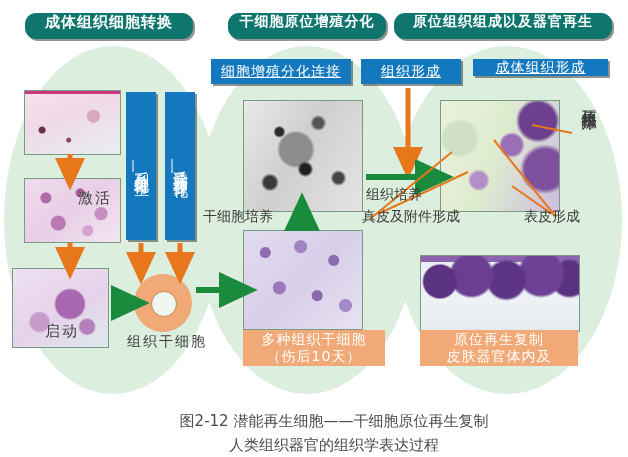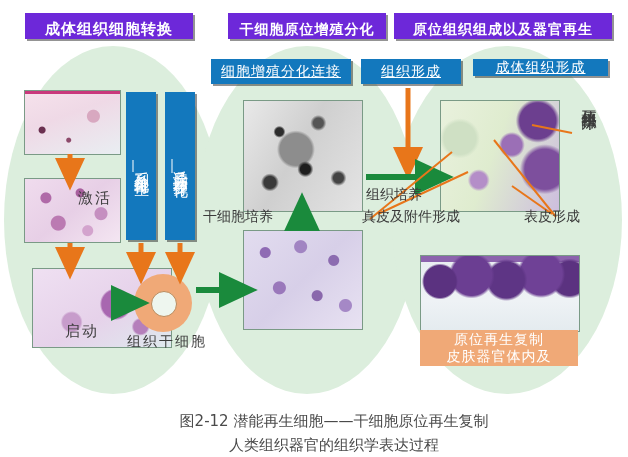--- a/index.html
+++ b/index.html
@@ -3,24 +3,24 @@
 <meta charset="utf-8">
 <style>
   html,body{margin:0;padding:0;background:#ffffff;}
   body{font-family:"DejaVu Sans","Liberation Sans",sans-serif;}
   #fig{position:relative;width:628px;height:457px;background:#fff;overflow:hidden;}
 
   
   .blob{position:absolute;background:#dceedd;border-radius:50%;}
 
   
-  .hdr{position:absolute;background:#6d28d9;color:#ffffff;
-       display:flex;align-items:flex-end;justify-content:center;
+  .hdr{position:absolute;background:#0f766e;color:#ffffff;
+       display:flex;align-items:flex-start;justify-content:center;
        letter-spacing:1px;font-weight:bold;
-       box-shadow:2px 2px 0 rgba(60,60,60,.55);}
+       box-shadow:2px 2px 0 rgba(60,60,60,.55);border-radius:11px;}
 
   
   .blue{position:absolute;background:#1378bd;color:#ffffff;
         display:flex;align-items:center;justify-content:center;
         box-shadow:2px 2px 0 rgba(40,40,40,.5);letter-spacing:1px;text-decoration:underline;}
   .blue.vert{writing-mode:vertical-rl;text-orientation:upright;
              letter-spacing:2px;line-height:1;}
 
   
   .chip{position:absolute;background:#f0a977;color:#ffffff;
@@ -131,21 +131,21 @@
   </div>
 
   <div class="mg tex-wound" style="left:24px; top:90px; width:95px; height:63px;">
     <span class="cap" style="right:8px; top:16px; font-size:15px;margin-top:47px;">受伤</span>
   </div>
 
   <div class="mg tex-activate" style="left:24px; top:178px; width:95px; height:63px;">
     <span class="cap" style="right:8px; top:10px; font-size:15px;">激活</span>
   </div>
 
-  <div class="mg tex-start" style="left:32px; top:268px; width:95px; height:78px;padding-left:43px;">
+  <div class="mg tex-start" style="left:12px; top:268px; width:95px; height:78px;">
     <span class="cap" style="left:32px; bottom:6px; font-size:15px;">启动</span>
   </div>
 
   <div class="mg tex-gray" style="left:243px; top:100px; width:118px; height:110px;"></div>
 
   <div class="mg tex-stemcells" style="left:243px; top:230px; width:118px; height:98px;"></div>
 
   <div class="mg tex-newtissue" style="left:440px; top:100px; width:118px; height:110px;"></div>
 
   <div class="mg tex-skin" style="left:420px; top:255px; width:158px; height:75px;"></div>
@@ -194,20 +194,24 @@
   <div class="lbl" style="left:127px; top:333px; font-size:14px; letter-spacing:2px;">组织干细胞</div>
 
   <div class="lbl" style="left:366px; top:186px; font-size:14px;">组织培养</div>
 
   <div class="lbl vert" style="left:578px; top:98px; width:18px; height:118px; font-size:15px;">坏死组织排除</div>
 
   <div class="lbl" style="left:362px; top:208px; font-size:14px;">真皮及附件形成</div>
 
   <div class="lbl" style="left:524px; top:208px; font-size:14px;">表皮形成</div>
 
+  <div class="chip" style="left:243px; top:330px; width:142px; height:36px; font-size:14px;">
+    <span>多种组织干细胞</span>
+    <span>（伤后10天）</span>
+  </div>
   <div class="chip" style="left:420px; top:330px; width:158px; height:36px; font-size:14px;">
     <span>原位再生复制</span>
     <span>皮肤器官体内及</span>
   </div>
 
   <div class="cap-block" style="top:412px; font-size:15px;">图2-12 潜能再生细胞——干细胞原位再生复制</div>
   <div class="cap-block" style="top:436px; font-size:15px;">人类组织器官的组织学表达过程</div>
 
 </div>
 

